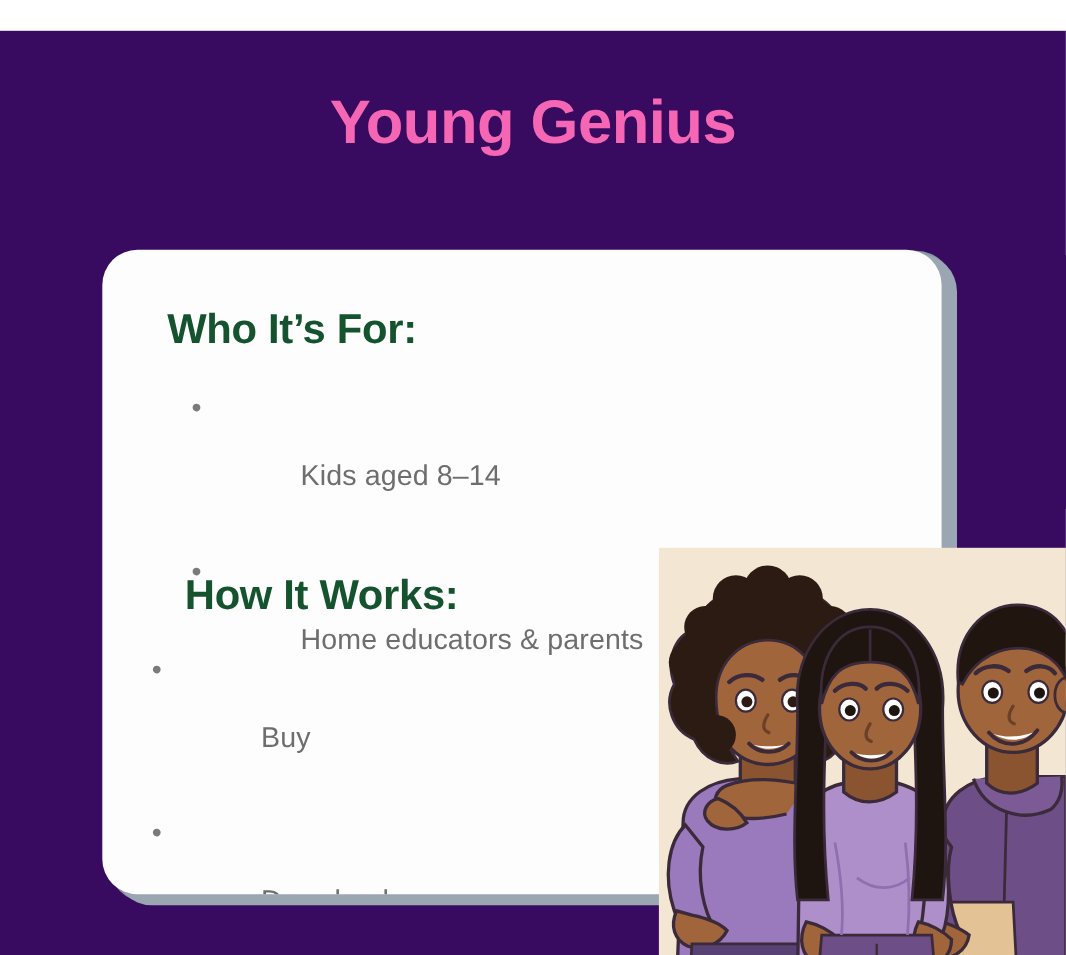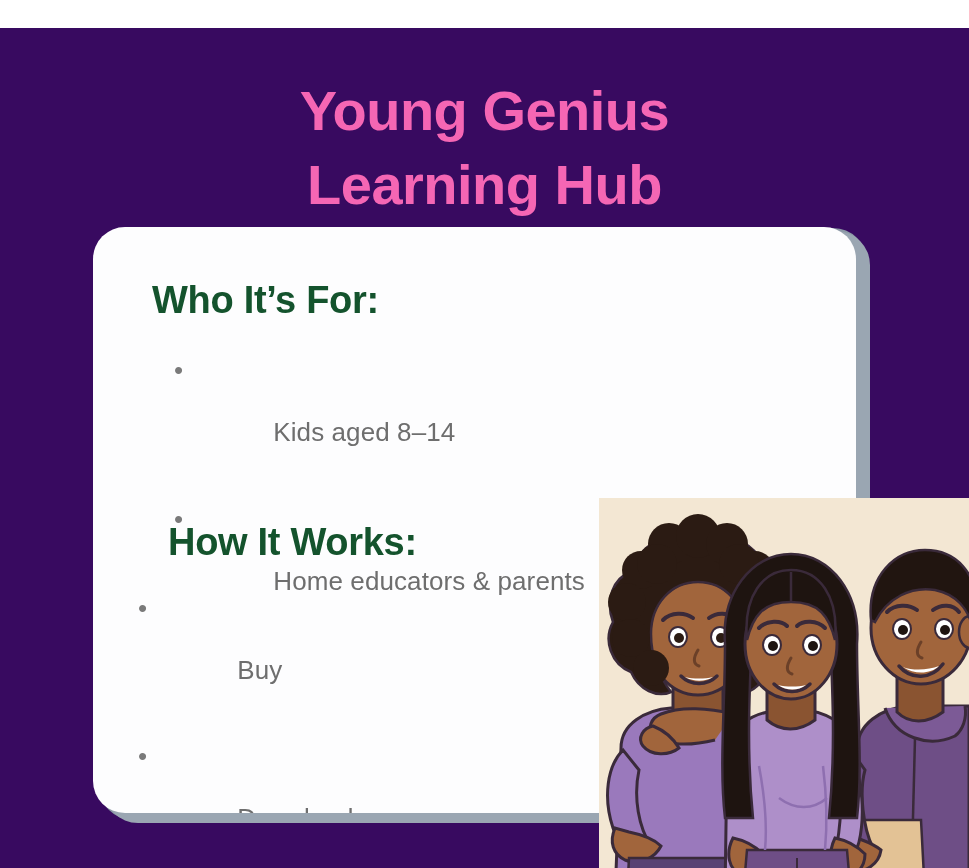--- a/index.html
+++ b/index.html
@@ -125,21 +125,20 @@
   }
   .photo svg { display: block; }
 </style>
 </head>
 <body>
 
 <div id="canvas">
 
   <div class="title-block">
     <span class="title-line">Young Genius</span>
-    <span class="title-line">Learning Hub</span>
   </div>
 
   <div class="card-shadow-2"></div>
   <div class="card-shadow"></div>
 
   <div class="card">
     <div class="card-inner">
 
       <div class="section-heading heading-who">Who It’s For:</div>
 

